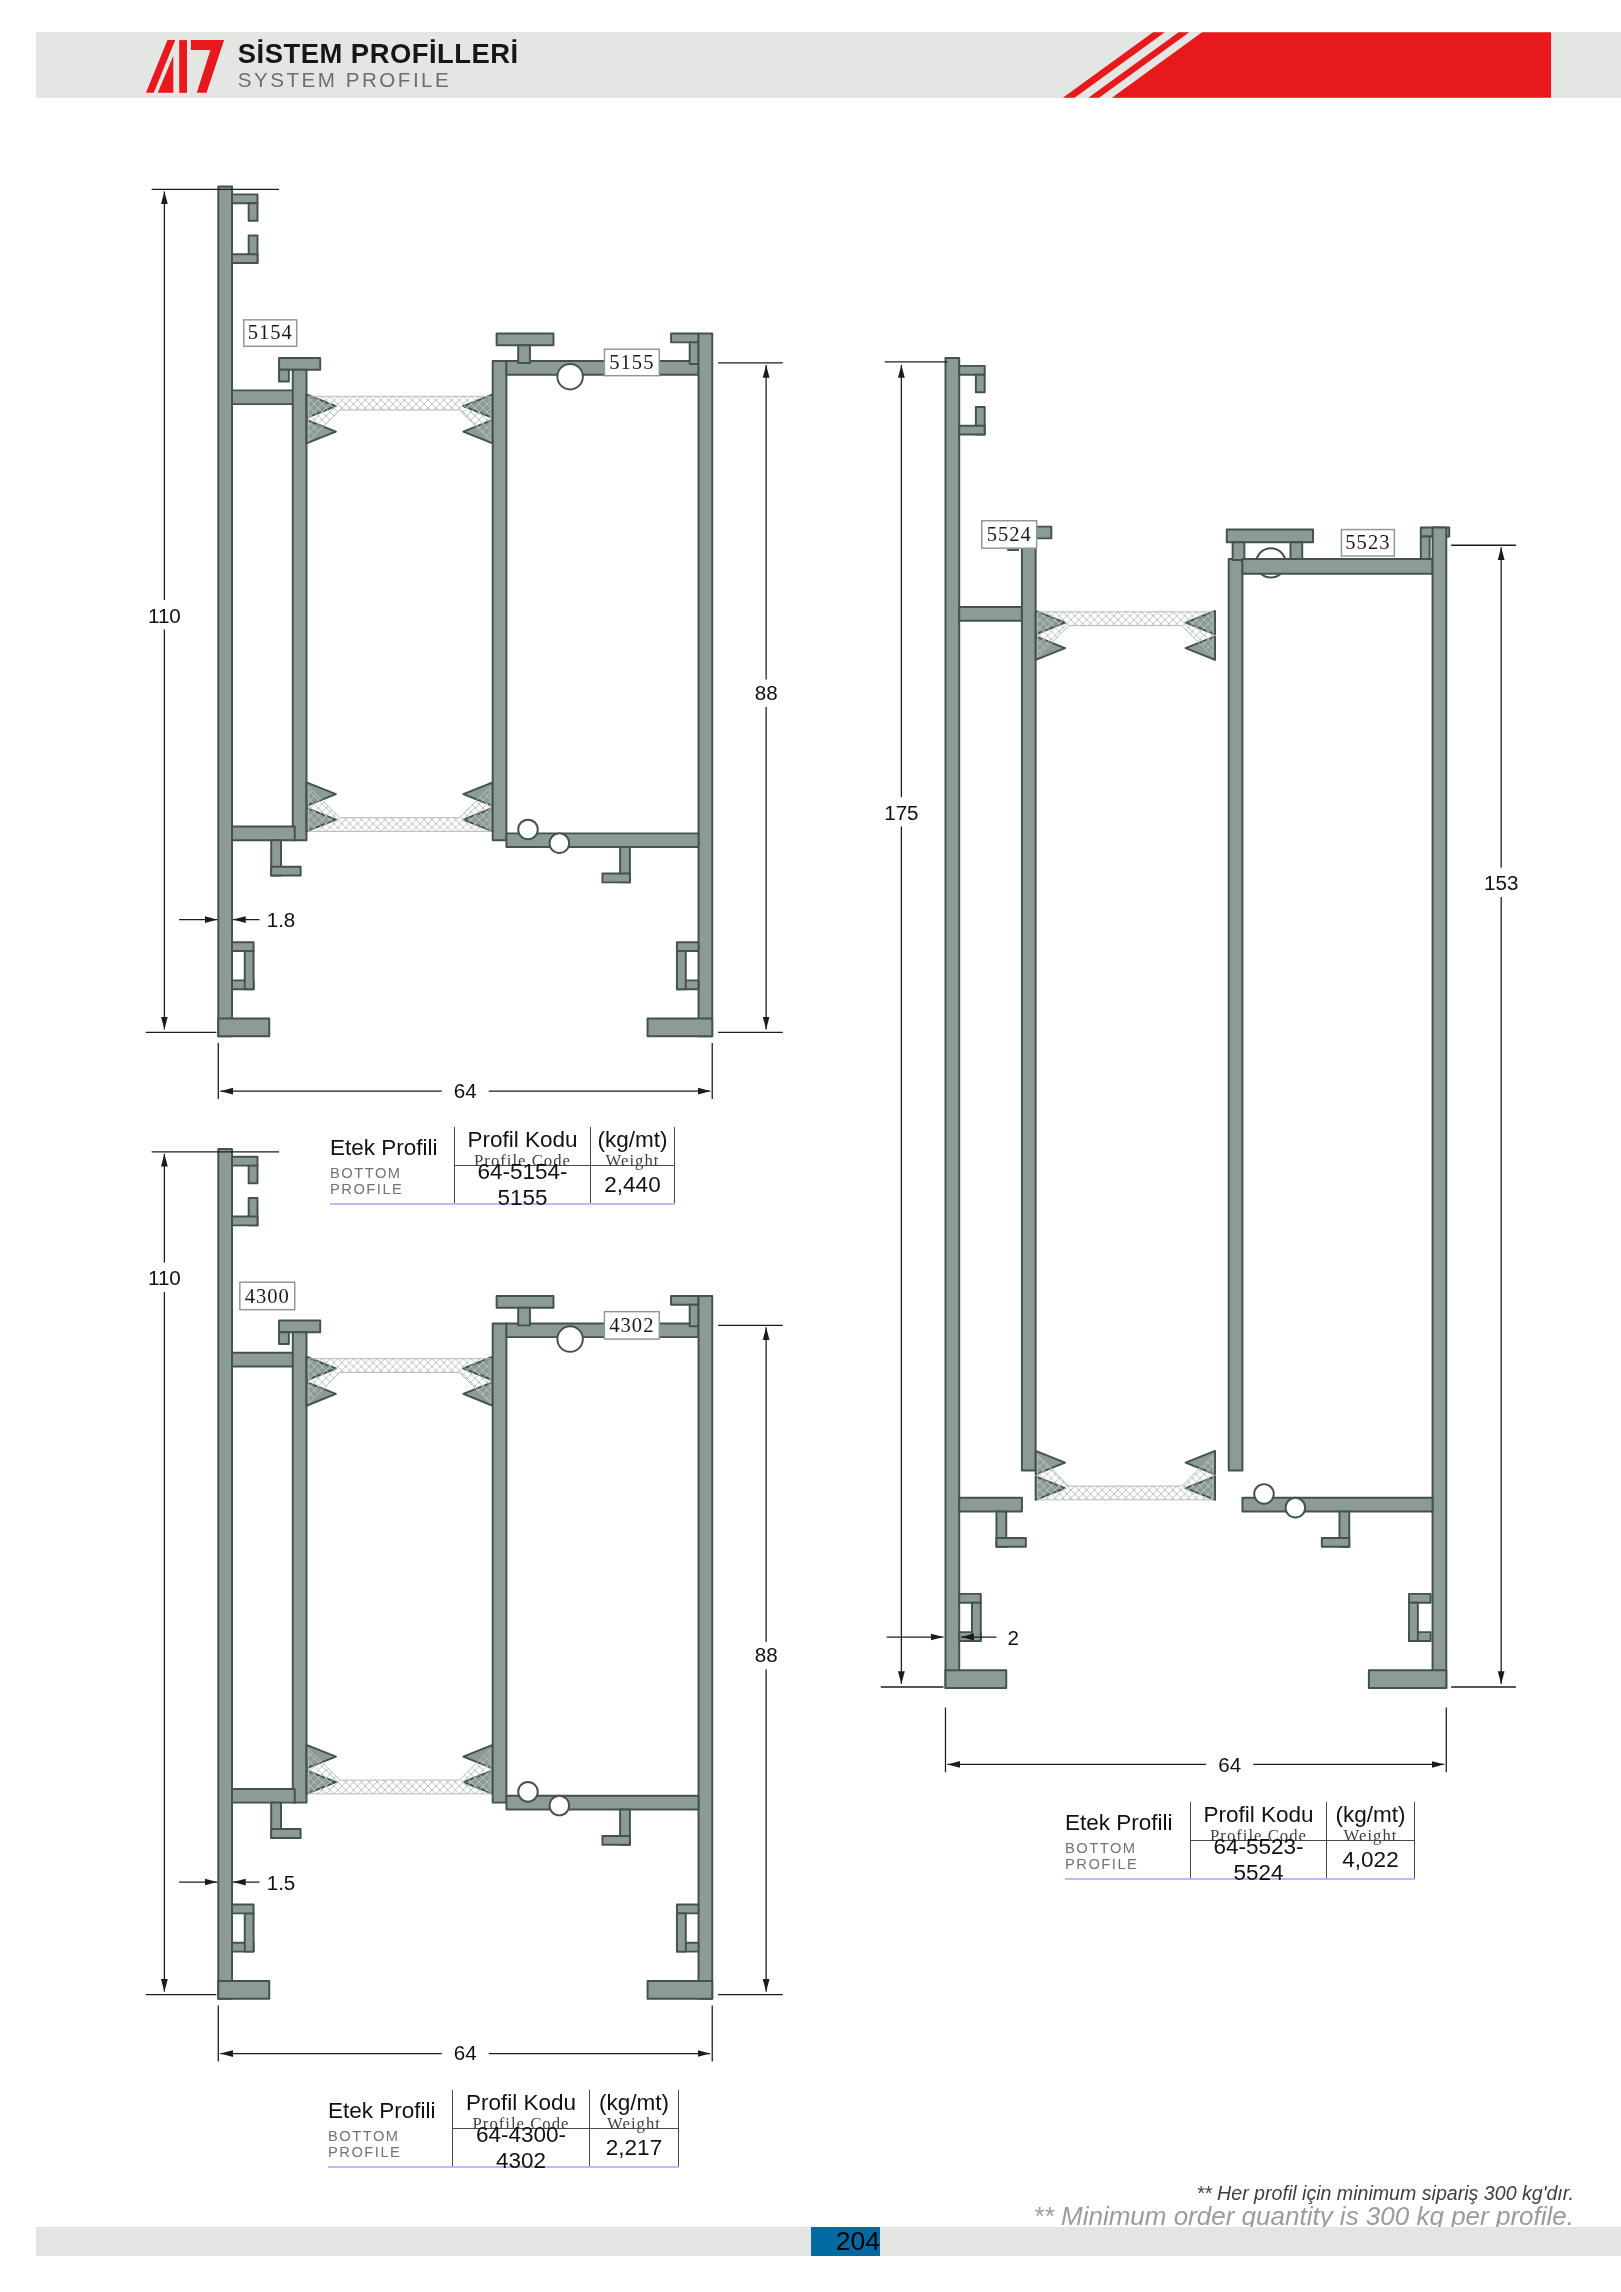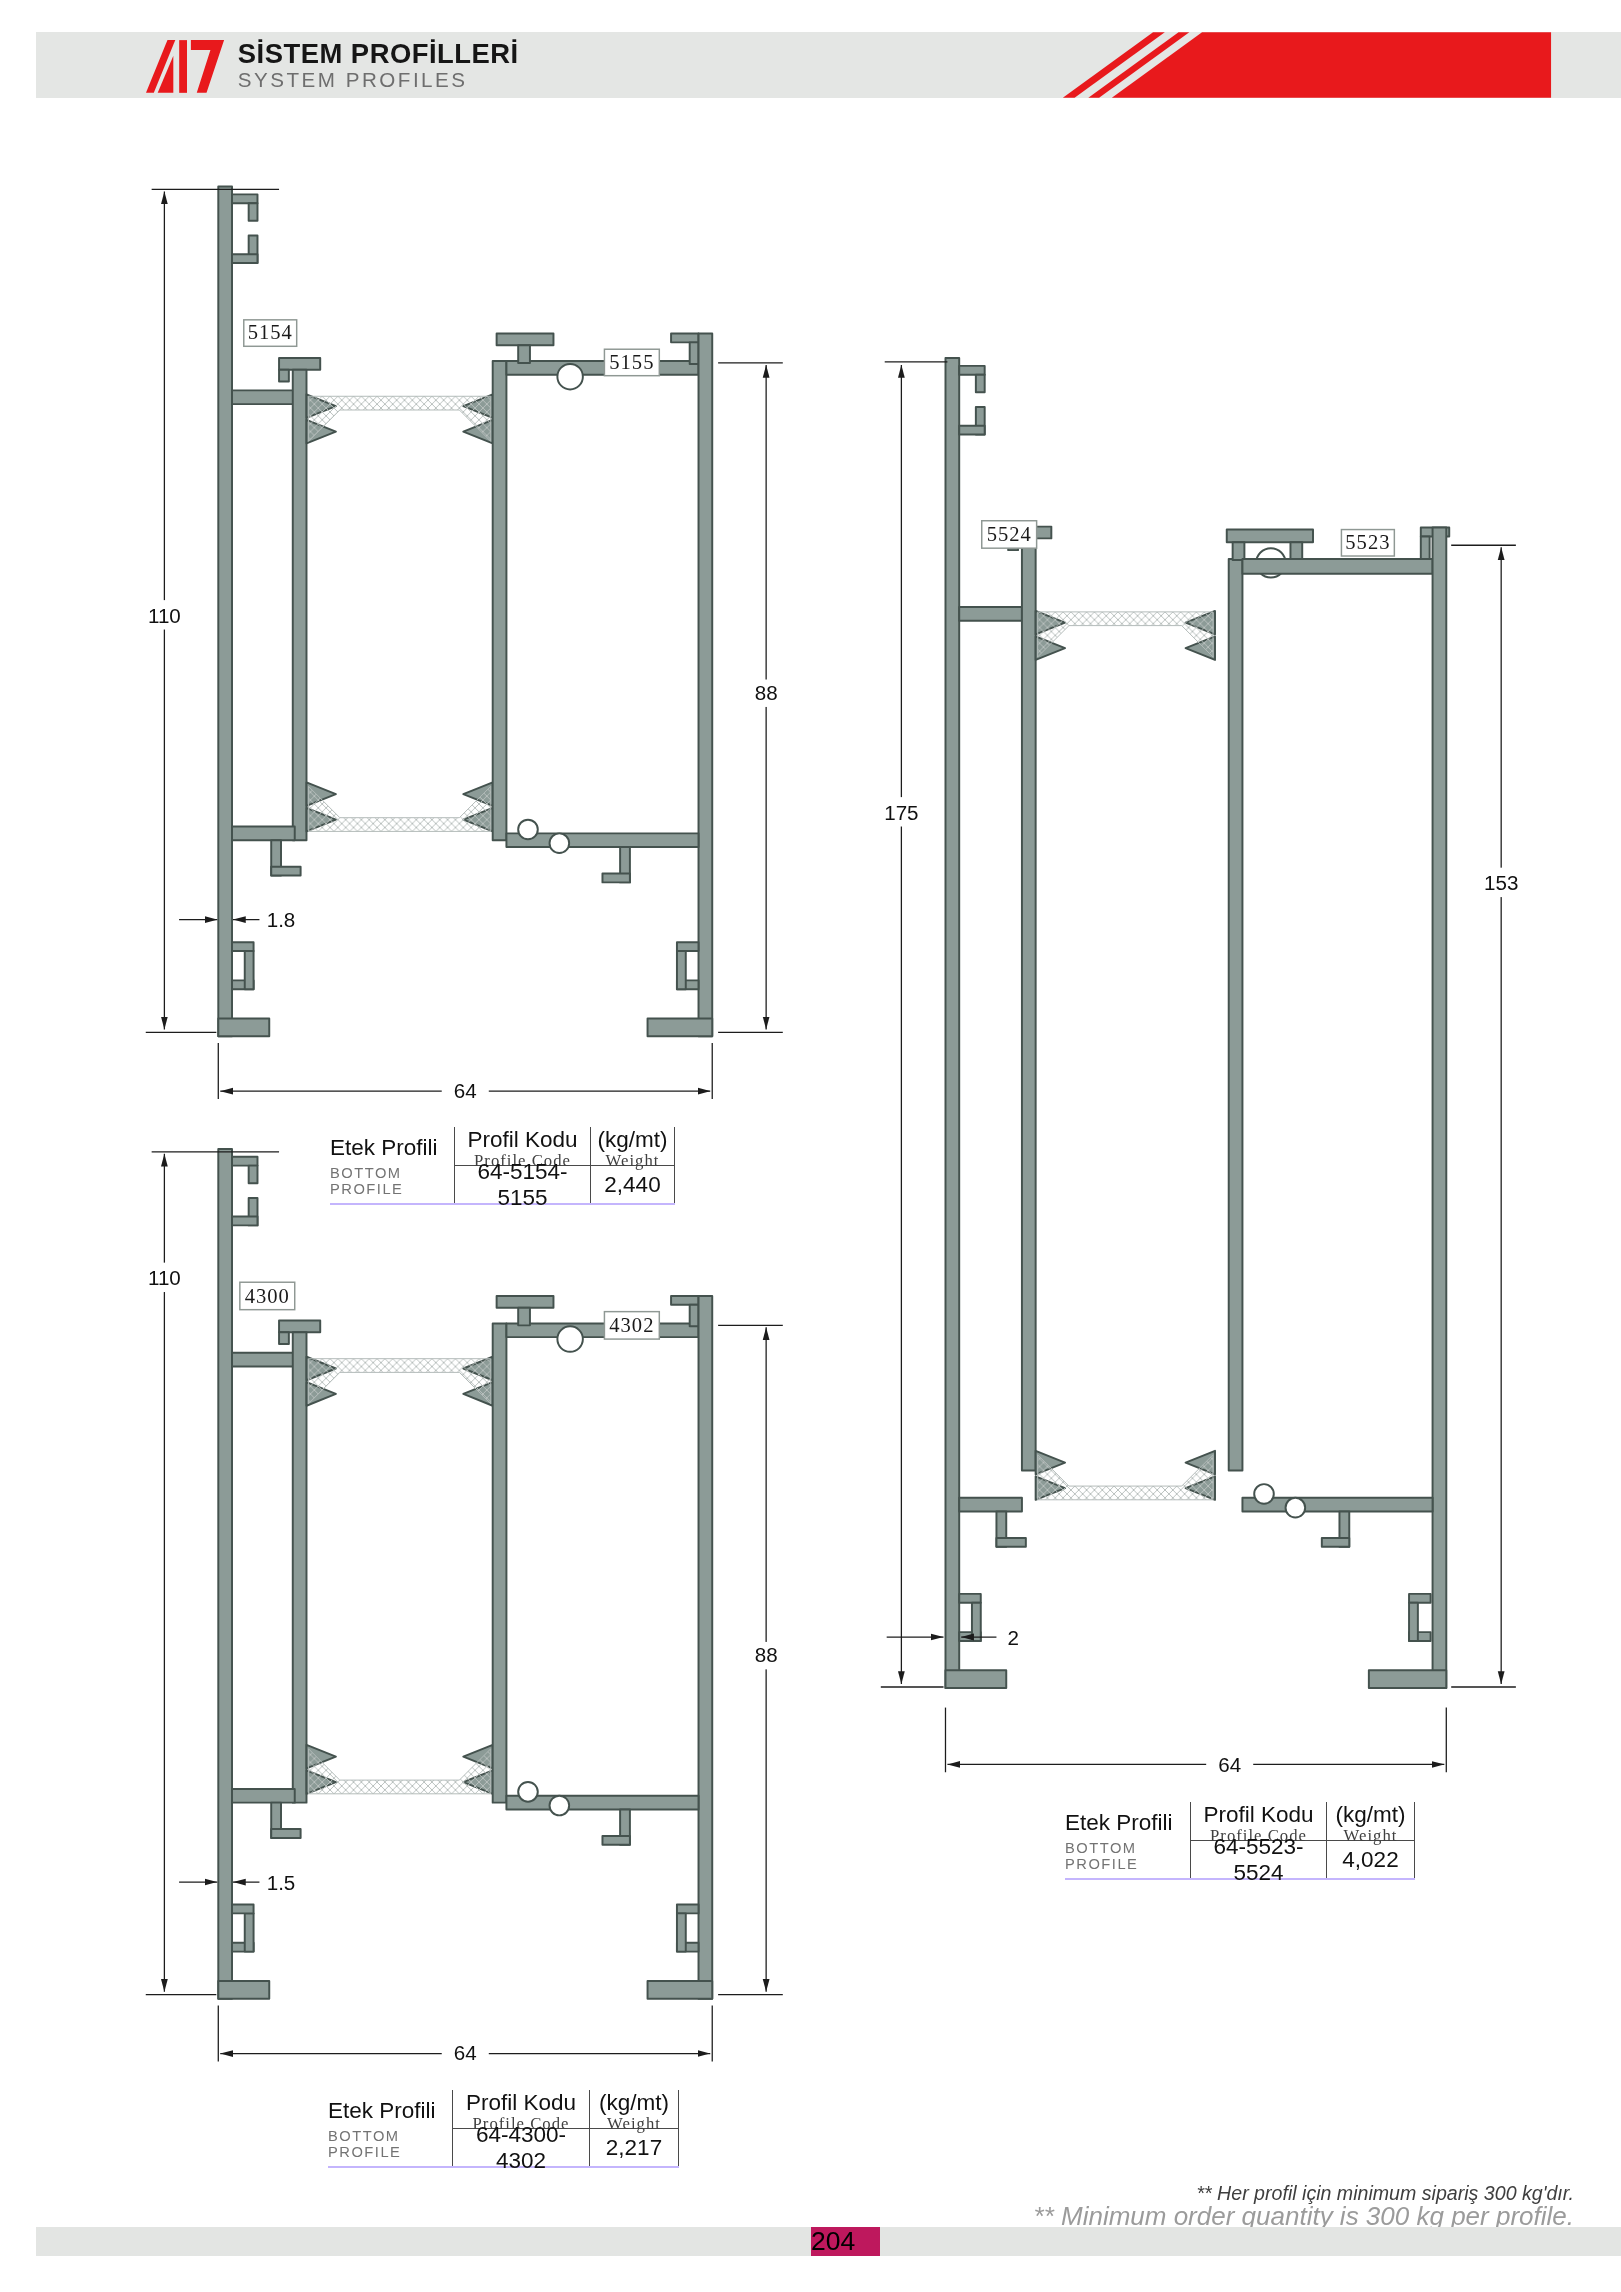--- a/index.html
+++ b/index.html
@@ -34,40 +34,40 @@
   .t .hcell .h1{font-size:22.5px;margin-top:2px;}
   .t .hcell .h2{font-family:"Liberation Serif",serif;font-size:16.7px;color:#404040;letter-spacing:1px;margin-top:1px;}
   .t .vcell{border-left:1.5px solid #4a4a4a;text-align:center;font-size:22.5px;
             display:flex;align-items:center;justify-content:center;}
   .t .rb{border-right:1.5px solid #4a4a4a;}
   
   .notes{position:absolute;top:2182px;right:83px;text-align:right;line-height:22.5px;font-style:italic;}
   .note1{font-size:19.6px;color:#3e3e3e;}
   .note2{font-size:26px;color:#9b9b9b;}
   .pageband{position:absolute;left:0;top:2227px;width:1621px;height:29px;background:#e3e5e3;}
-  .pagenum{position:absolute;left:775px;top:0;width:69px;height:29px;background:#be185d;
-           text-align:left;font-size:26.5px;color:#000;line-height:29px;}
+  .pagenum{position:absolute;left:775px;top:0;width:69px;height:29px;background:#0369a1;
+           text-align:right;font-size:26.5px;color:#000;line-height:29px;}
 </style>
 </head>
 <body>
 
 <div id="page">
 
   <div class="band"></div>
 
   <div class="brand">
     <svg width="82" height="55" viewBox="0 0 84 56">
       <polygon points="0,56 22,2 30,2 8,56" fill="#e8191c"></polygon>
       <polygon points="12,56 28,18 28,56" fill="#e8191c"></polygon>
       <polygon points="34,2 42,2 42,56 34,56" fill="#e8191c"></polygon>
       <polygon points="46,2 80,2 62,56 52,56 66,12 46,12" fill="#e8191c"></polygon>
     </svg>
     <div class="brand-text">
       <div class="brand-title">SİSTEM PROFİLLERİ</div>
-      <div class="brand-sub">SYSTEM PROFILES</div>
+      <div class="brand-sub">SYSTEM PROFILE</div>
     </div>
   </div>
 
   <div class="code-banner">
     <svg width="549" height="66" viewBox="0 0 560 67">
       <polygon points="100,0 112,0 20,67 8,67" fill="#e8191c"></polygon>
       <polygon points="126,0 137,0 45,67 34,67" fill="#e8191c"></polygon>
       <polygon points="150,0 506,0 506,67 58,67" fill="#e8191c"></polygon>
     </svg>
   </div>

